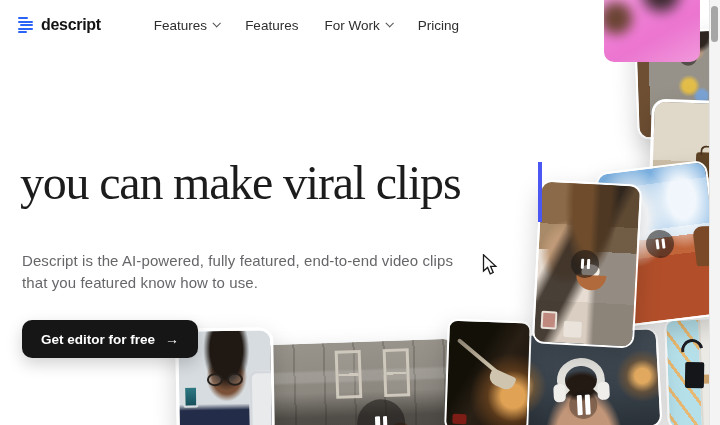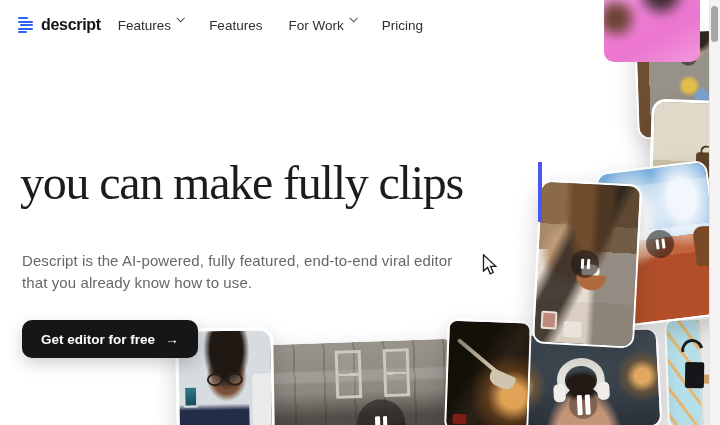--- a/index.html
+++ b/index.html
@@ -5,33 +5,33 @@
   * { margin:0; padding:0; box-sizing:border-box; }
   body { background:#fff; }
   .screen {
     position:relative; width:720px; height:425px; overflow:hidden;
     background:#ffffff; font-family:"Liberation Sans", sans-serif;
   }
 
   
   .topnav {
     position:absolute; top:0; left:0; right:0; height:50px; z-index:30;
-    display:flex; align-items:center; padding:0 18px 0 18px;
+    display:flex; align-items:center; padding:0 18px 0 18px;gap:36px;
   }
   .logo { display:flex; align-items:center; gap:7px; cursor:pointer; }
   .logo-icon { width:16px; height:16px; display:flex; flex-direction:column; justify-content:center; gap:1.5px; }
   .logo-icon span { height:2.4px; border-radius:2px; background:#2b63f6; }
   .logo-icon span:nth-child(1){ width:10px; }
   .logo-icon span:nth-child(2){ width:15px; }
   .logo-icon span:nth-child(3){ width:13px; margin-left:2px; }
   .logo-icon span:nth-child(4){ width:15px; }
   .logo-icon span:nth-child(5){ width:9px; }
   .logo-text { font-size:16px; font-weight:bold; color:#141414; letter-spacing:-0.3px; }
   .navlinks { display:flex; align-items:center; gap:26px; margin-left:17px; }
-  .navlink { display:flex; gap:6px; font-size:13.5px; color:#2e2e2e; cursor:pointer; white-space:nowrap; }
+  .navlink { display:flex; align-items:center; gap:6px; font-size:13.5px; color:#2e2e2e; cursor:pointer; white-space:nowrap; }
   .chev { width:6px; height:6px; border-right:1.5px solid #555; border-bottom:1.5px solid #555; transform:rotate(45deg) translateY(-1px); margin-top:-2px; }
   .nav-right { margin-left:auto; display:flex; align-items:center; gap:26px; }
   .signup-btn {
     background:#141414; color:#fff; font-size:13px; font-weight:bold;
     height:30px; padding:0 17px; border-radius:16px; border:none;
     display:flex; align-items:center; cursor:pointer; margin-left:-10px;
   }
 
   
   .heading {
@@ -302,27 +302,27 @@
         <span class="chev"></span>
       </a>
       <a class="navlink">
         <span>Pricing</span>
       </a>
     </nav>
   </header>
 
   <h1 class="heading">
     <br>
-    <span>you can make fully clips</span>
+    <span>you can make viral clips</span>
   </h1>
   <div class="caret"></div>
 
   <p class="subtext">
-    <span>Descript is the AI-powered, fully featured, end-to-end viral editor</span><br>
-    <span>that you already know how to use.</span>
+    <span>Descript is the AI-powered, fully featured, end-to-end video clips</span><br>
+    <span>that you featured know how to use.</span>
   </p>
 
   <button class="cta-btn">
     <span>Get editor for free</span>
     <span class="cta-arrow">→</span>
   </button>
 
   <svg class="cursor" width="16" height="22" viewBox="0 0 16 22">
     <polygon points="1.5,0.8 1.5,17 5.6,13.4 8.2,19.8 11.2,18.5 8.6,12.3 13.8,12.3" fill="#ffffff" stroke="#1a1a1a" stroke-width="1.3"></polygon>
   </svg>

